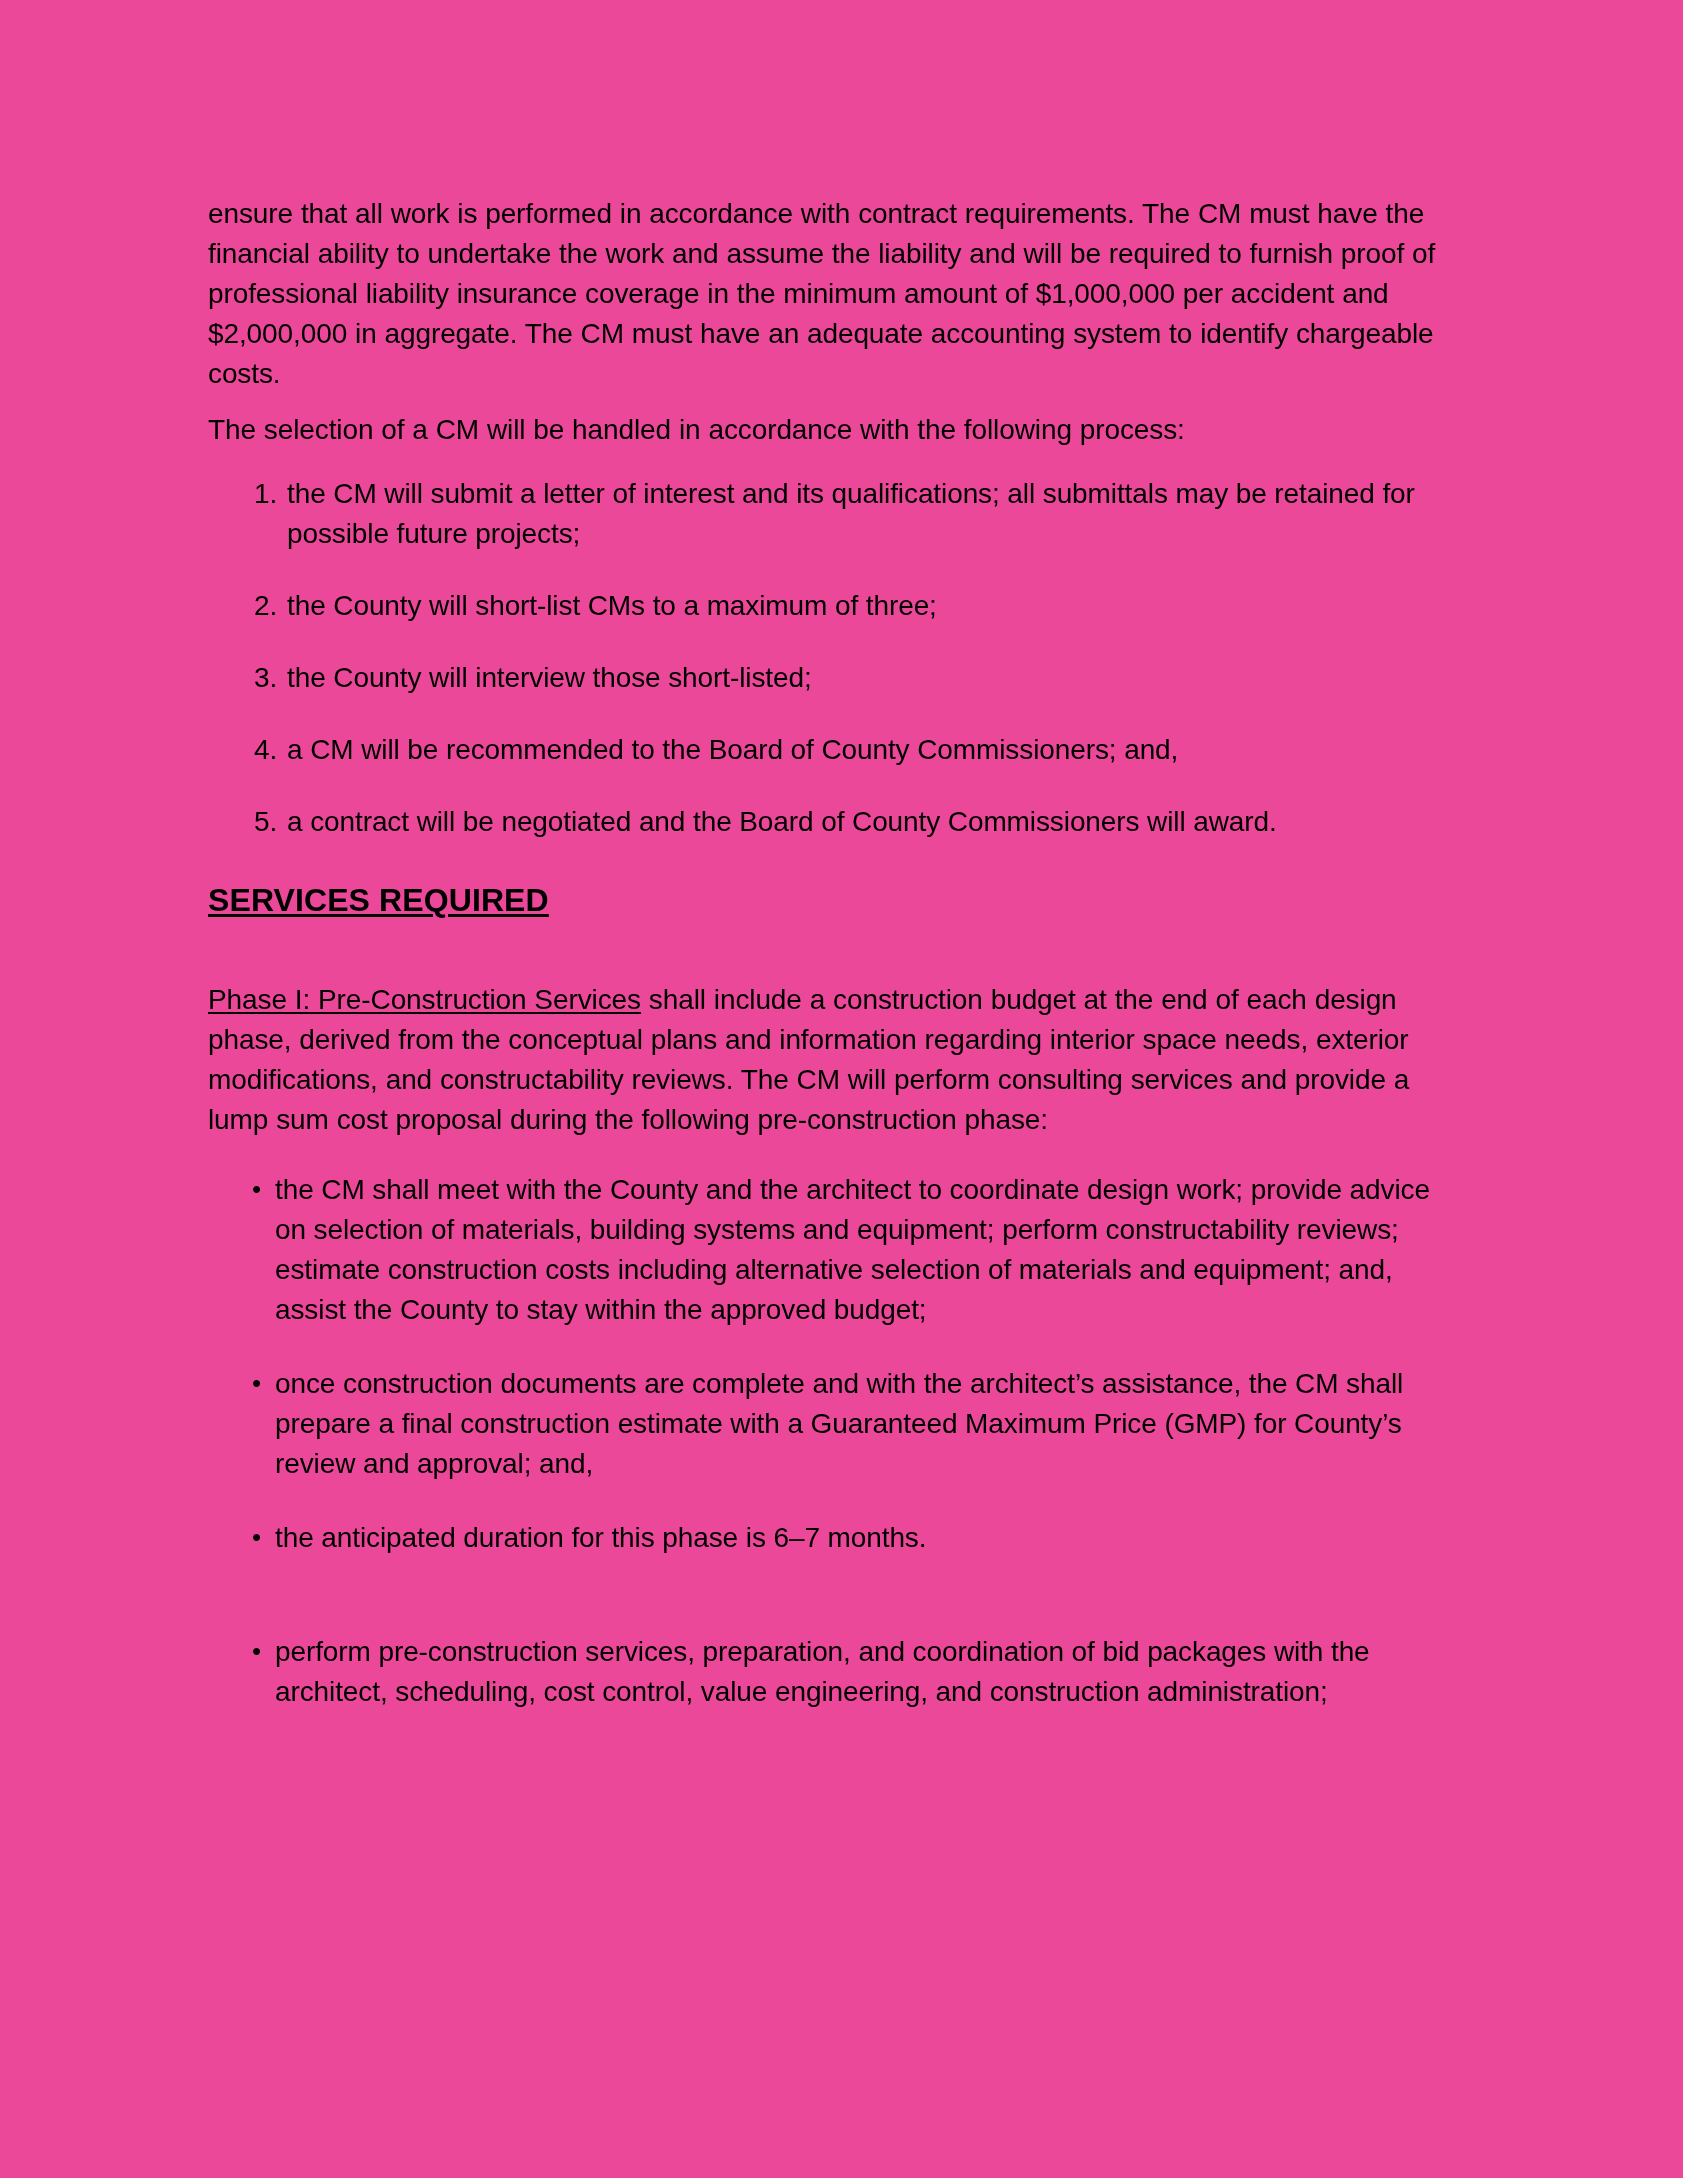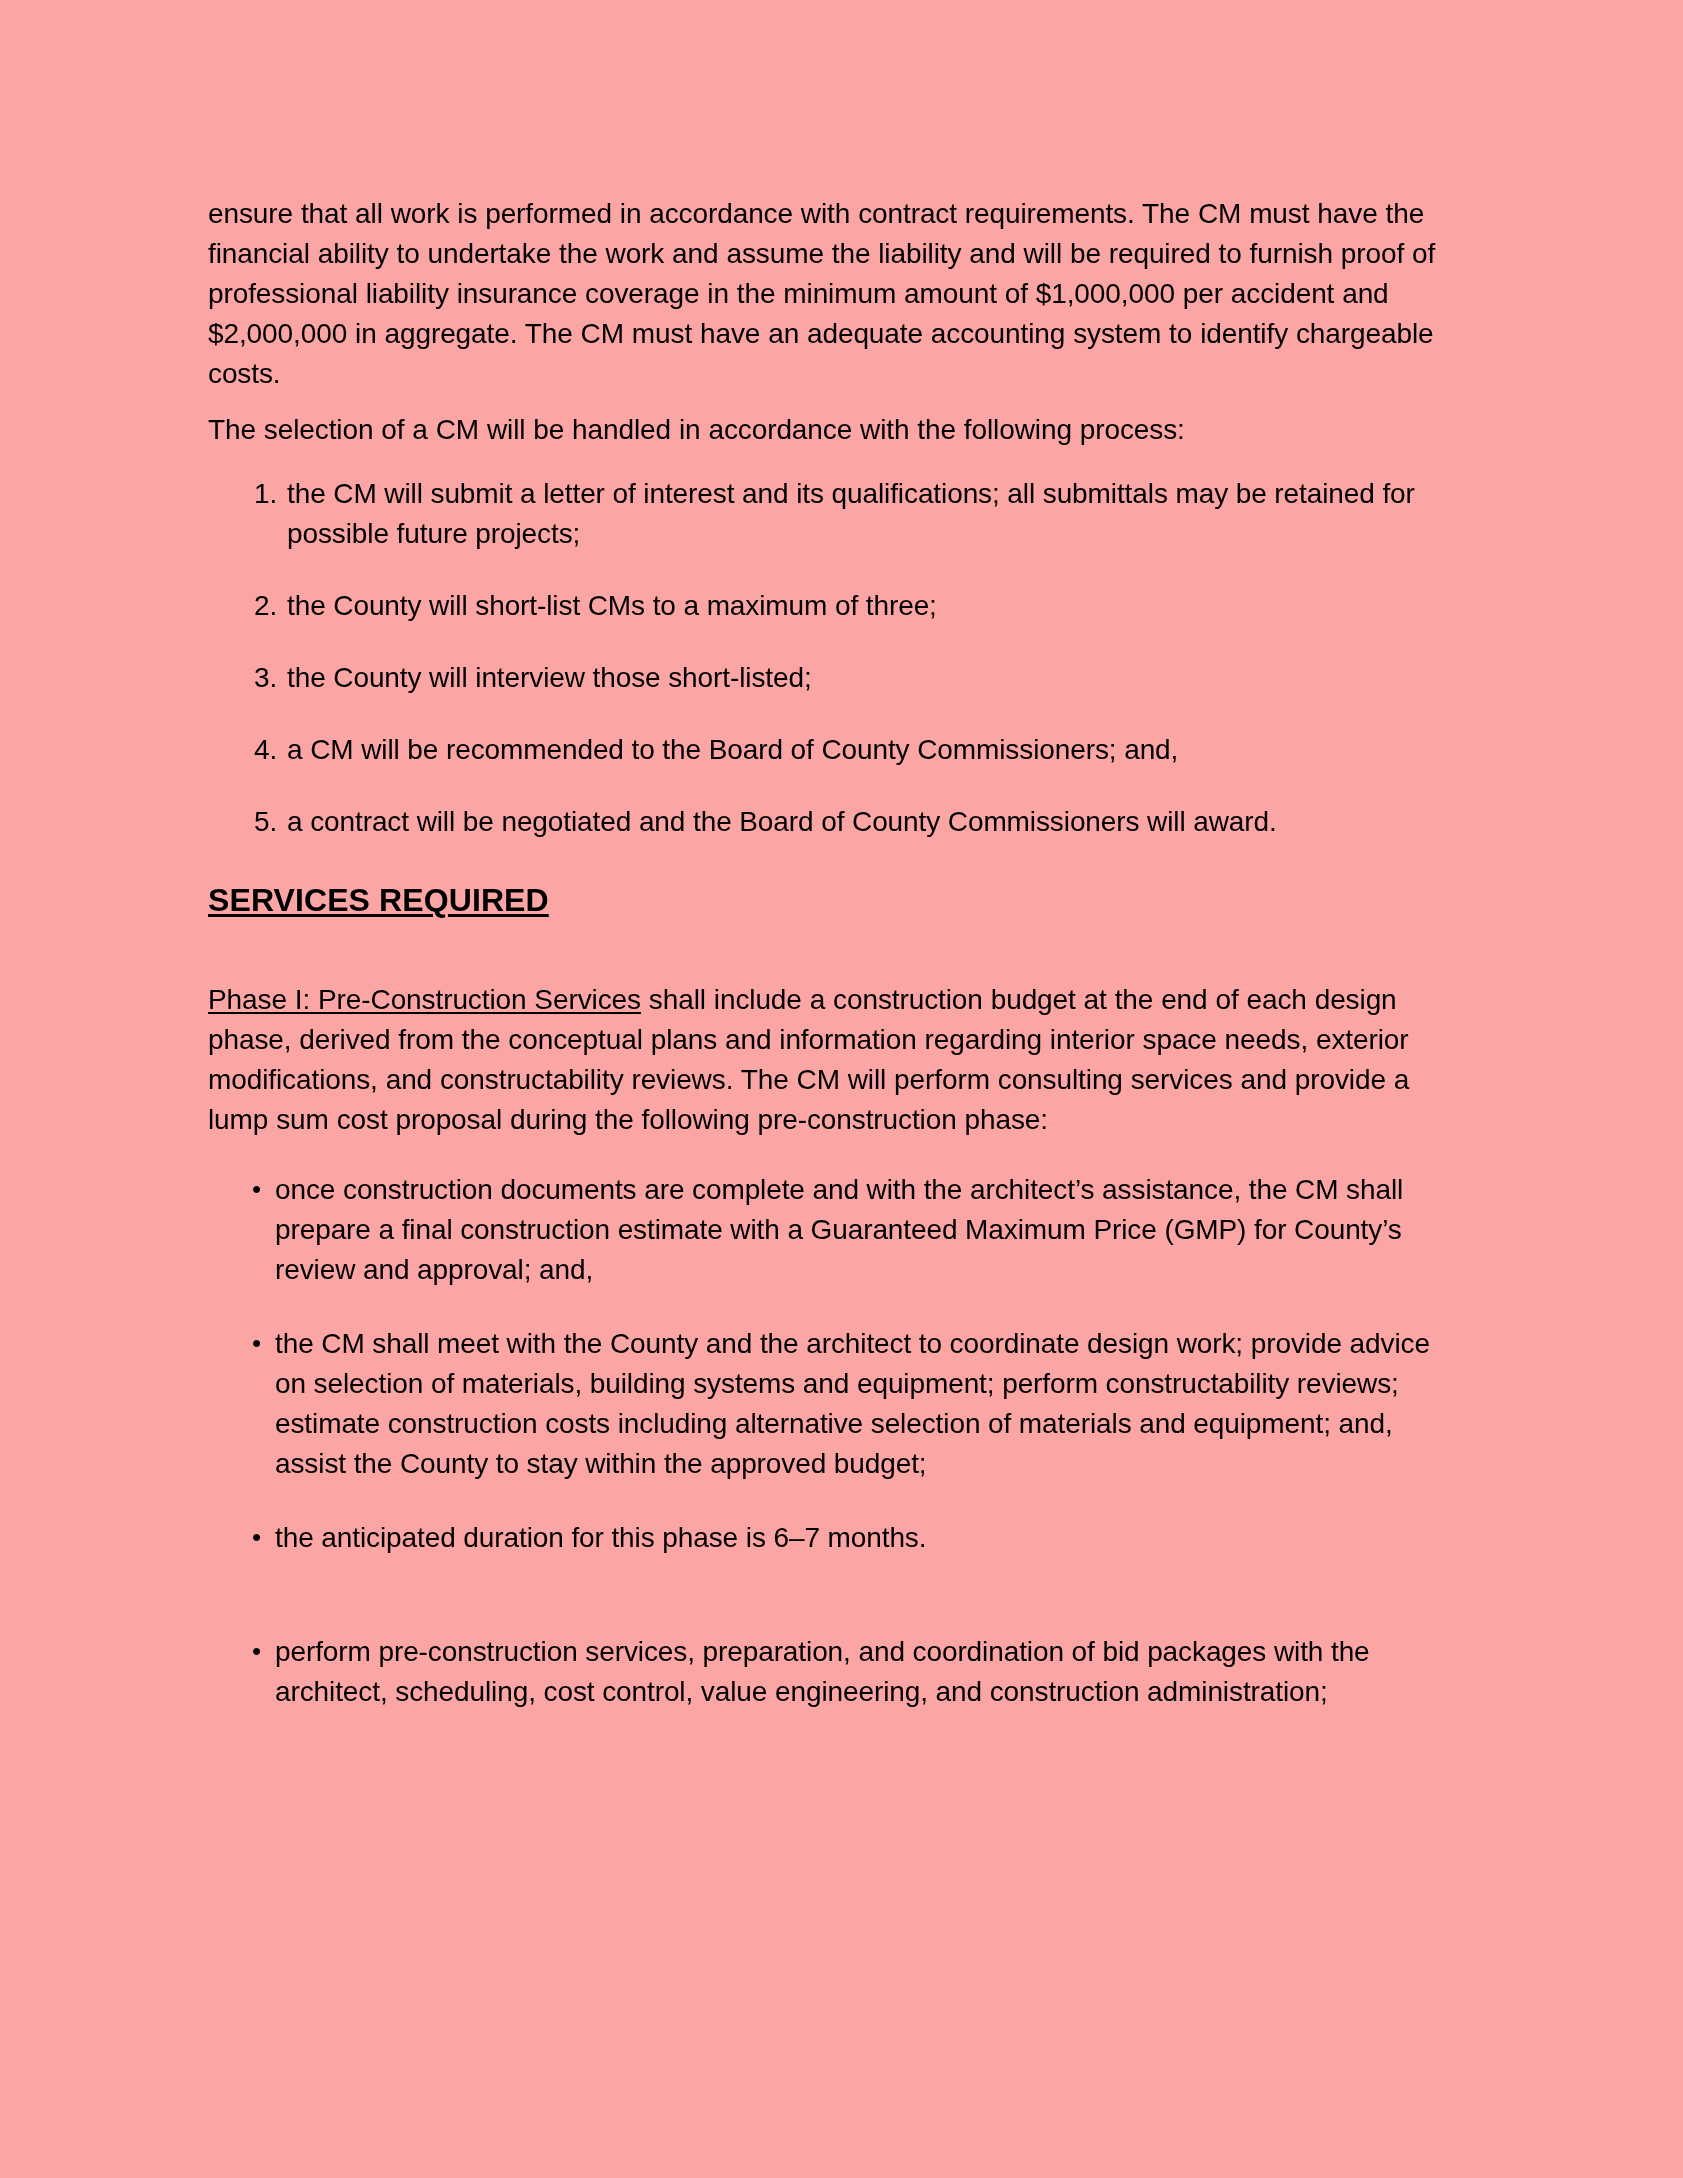--- a/index.html
+++ b/index.html
@@ -12,21 +12,21 @@
     height: 2178px;
     font-family: "Liberation Sans", sans-serif;
     color: #000000;
     -webkit-font-smoothing: antialiased;
   }
 
   .page {
     position: relative;
     width: 1683px;
     height: 2178px;
-    background: #fca5a5;
+    background: #ec4899;
     box-sizing: border-box;
     padding: 194px 233px 0 208px;
   }
 
   .doc-body {
     width: 1242px;
   }
 
   
   p.para {
@@ -138,22 +138,22 @@
     <div class="gap-sm"></div>
 
 
     <div class="gap-lg"></div>
 
     <p class="para"><span class="underline-run">Phase I: Pre-Construction Services</span><span> shall include a construction budget at the end of each design phase, derived from the conceptual plans and information regarding interior space needs, exterior modifications, and constructability reviews. The CM will perform consulting services and provide a lump sum cost proposal during the following pre-construction phase:</span></p>
 
     <div class="gap-md"></div>
 
     <ul class="bullet-list">
+      <li>the CM shall meet with the County and the architect to coordinate design work; provide advice on selection of materials, building systems and equipment; perform constructability reviews; estimate construction costs including alternative selection of materials and equipment; and, assist the County to stay within the approved budget;</li>
       <li>once construction documents are complete and with the architect’s assistance, the CM shall prepare a final construction estimate with a Guaranteed Maximum Price (GMP) for County’s review and approval; and,</li>
-      <li>the CM shall meet with the County and the architect to coordinate design work; provide advice on selection of materials, building systems and equipment; perform constructability reviews; estimate construction costs including alternative selection of materials and equipment; and, assist the County to stay within the approved budget;</li>
       <li>the anticipated duration for this phase is 6–7 months.</li>
     </ul>
 
     <div class="gap-lg"></div>
 
 
     <div class="gap-md"></div>
 
     <ul class="bullet-list">
       <li>perform pre-construction services, preparation, and coordination of bid packages with the architect, scheduling, cost control, value engineering, and construction administration;</li>

